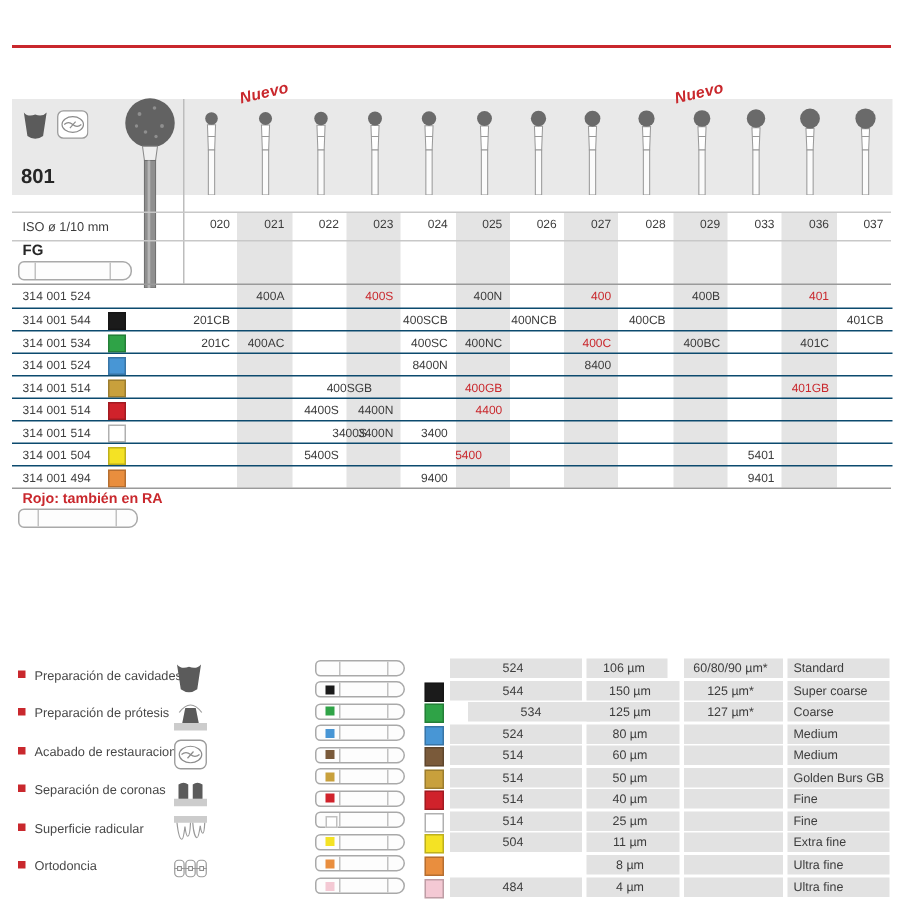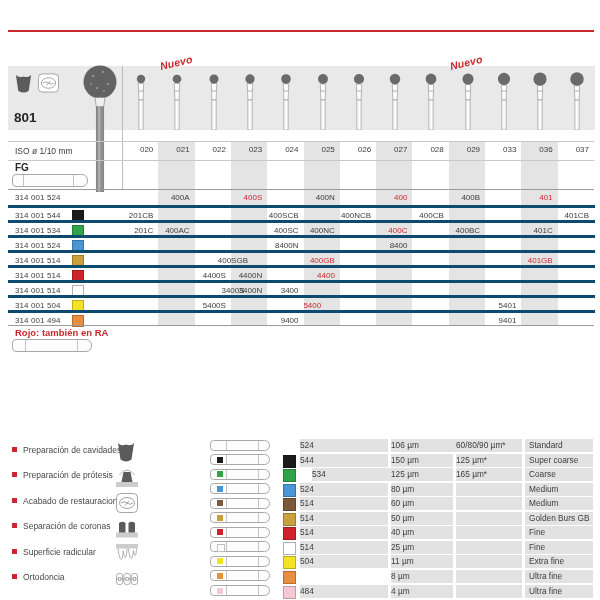--- a/index.html
+++ b/index.html
@@ -13,21 +13,21 @@
   .hl1{top:141px;} .hl2{top:160px;}
   .hl3{top:189px;background:#9a9a9a;} .hl4{top:325px;background:#9a9a9a;}
   .series-label{left:14px;top:110px;font-size:13.5px;font-weight:bold;color:#262626;}
   .iso-label{left:15px;top:146px;font-size:8.5px;color:#3c3c3c;}
   .fg-label{left:15px;top:162px;font-size:10px;font-weight:bold;color:#262626;}
   .nuevo{color:#c9282d;font-style:italic;font-weight:bold;font-size:10.5px;
          transform:rotate(-13deg);transform-origin:left center;letter-spacing:.2px;}
   .col-shade{top:142px;height:183px;background:#e4e4e4;}
   .iso-cell{top:145px;height:11px;font-size:8px;text-align:right;color:#3c3c3c;}
   .prod-row{left:8px;width:587px;height:15px;position:absolute;}
-  .prod-row.sep{border-top:3px solid #0c4a6e;}
+  .prod-row.sep{border-top:1px solid #0c4a6e;}
   .row-code{position:absolute;left:7px;top:3px;font-size:8px;color:#3f3f3f;letter-spacing:.1px;}
   .chip{position:absolute;width:10px;height:10px;}
   .cellv{position:absolute;top:3px;font-size:8px;text-align:right;color:#3c3c3c;}
   .redtxt{color:#c9282d;}
   .footnote{left:15px;top:327px;font-size:9.5px;font-weight:bold;color:#c9282d;}
   .pill{position:absolute;background:#fdfdfd;border:1px solid #a9a9a9;border-radius:4px 6px 6px 4px;}
   .pl{position:absolute;top:0;bottom:0;width:1px;background:#c2c2c2;}
   .pband{position:absolute;width:6px;height:6px;top:1.5px;left:6px;}
   .fg-pill{left:12px;top:174px;width:74px;height:11px;}
   .ra-pill{left:12px;top:339px;width:78px;height:11px;}
@@ -35,21 +35,21 @@
             line-height:15px;padding-left:6px;letter-spacing:-0.2px;box-sizing:border-box;}
   .sym-head{left:8px;top:420px;width:187px;}
   .grit-head{left:205px;top:420px;width:388px;}
   .sym-item{position:absolute;left:8px;width:190px;height:24px;}
   .sym-bullet{position:absolute;left:4px;top:6px;width:5px;height:5px;background:#c9282d;}
   .sym-label{position:absolute;left:15px;top:4px;font-size:8.5px;color:#474747;}
   .sym-icon{position:absolute;left:108px;top:0px;}
   .grit-row{position:absolute;left:205px;width:390px;height:13px;}
   .gcell{position:absolute;top:0;height:13px;background:#e2e2e2;font-size:8.3px;
          line-height:13px;color:#3c3c3c;box-sizing:border-box;}
-  .gr-num{text-align:left;padding-right:4px;}
+  .gr-num{text-align:center;padding-right:4px;}
   .gr-name{text-align:left;padding-left:4px;}
 </style>
 </head>
 <body>
 
 <div class="page">
 
   <div class="abs topline"></div>
   <div class="abs bur-band"></div>
 
@@ -344,21 +344,21 @@
       </div>
     </div>
 
   <div id="grit-rows">
       <div class="grit-row" style="top: 439px;">
         <div class="pill" style="left: 5px; top: 0.5px; width: 58px; height: 9px;">
           <i class="pl" style="left: 15px;"></i>
           <i class="pl" style="left: 47px;"></i>
         </div>
         <div class="gcell gr-num" style="left: 95px; width: 88px;">524</div>
-        <div class="gcell gr-num" style="left: 186px; width: 84px;">106 µm</div>
+        <div class="gcell gr-num" style="left: 186px; width: 54px;">106 µm</div>
         <div class="gcell gr-num" style="left: 251px; width: 66px;">60/80/90 µm*</div>
         <div class="gcell gr-name" style="left: 320px; width: 68px;">Standard</div>
       </div>
       <div class="grit-row" style="top: 453.55px;">
         <div class="pill" style="left: 5px; top: 0.5px; width: 58px; height: 9px;">
           <span class="pband" style="background: rgb(27, 27, 27);"></span>
           <i class="pl" style="left: 15px;"></i>
           <i class="pl" style="left: 47px;"></i>
         </div>
         <div class="chip" style="left: 78px; top: 1px; width: 11px; height: 11px; background: rgb(27, 27, 27); border: 1px solid rgba(0, 0, 0, 0.22);"></div>
@@ -369,21 +369,21 @@
       </div>
       <div class="grit-row" style="top: 468.1px;">
         <div class="pill" style="left: 5px; top: 0.5px; width: 58px; height: 9px;">
           <span class="pband" style="background: rgb(47, 163, 71);"></span>
           <i class="pl" style="left: 15px;"></i>
           <i class="pl" style="left: 47px;"></i>
         </div>
         <div class="chip" style="left: 78px; top: 1px; width: 11px; height: 11px; background: rgb(47, 163, 71); border: 1px solid rgba(0, 0, 0, 0.22);"></div>
         <div class="gcell gr-num" style="left: 95px; width: 88px; margin-left: 12px;">534</div>
         <div class="gcell gr-num" style="left: 186px; width: 62px;">125 µm</div>
-        <div class="gcell gr-num" style="left: 251px; width: 66px;">165 µm*</div>
+        <div class="gcell gr-num" style="left: 251px; width: 66px;">127 µm*</div>
         <div class="gcell gr-name" style="left: 320px; width: 68px;">Coarse</div>
       </div>
       <div class="grit-row" style="top: 482.65px;">
         <div class="pill" style="left: 5px; top: 0.5px; width: 58px; height: 9px;">
           <span class="pband" style="background: rgb(72, 150, 213);"></span>
           <i class="pl" style="left: 15px;"></i>
           <i class="pl" style="left: 47px;"></i>
         </div>
         <div class="chip" style="left: 78px; top: 1px; width: 11px; height: 11px; background: rgb(72, 150, 213); border: 1px solid rgba(0, 0, 0, 0.22);"></div>
         <div class="gcell gr-num" style="left: 95px; width: 88px;">524</div>

